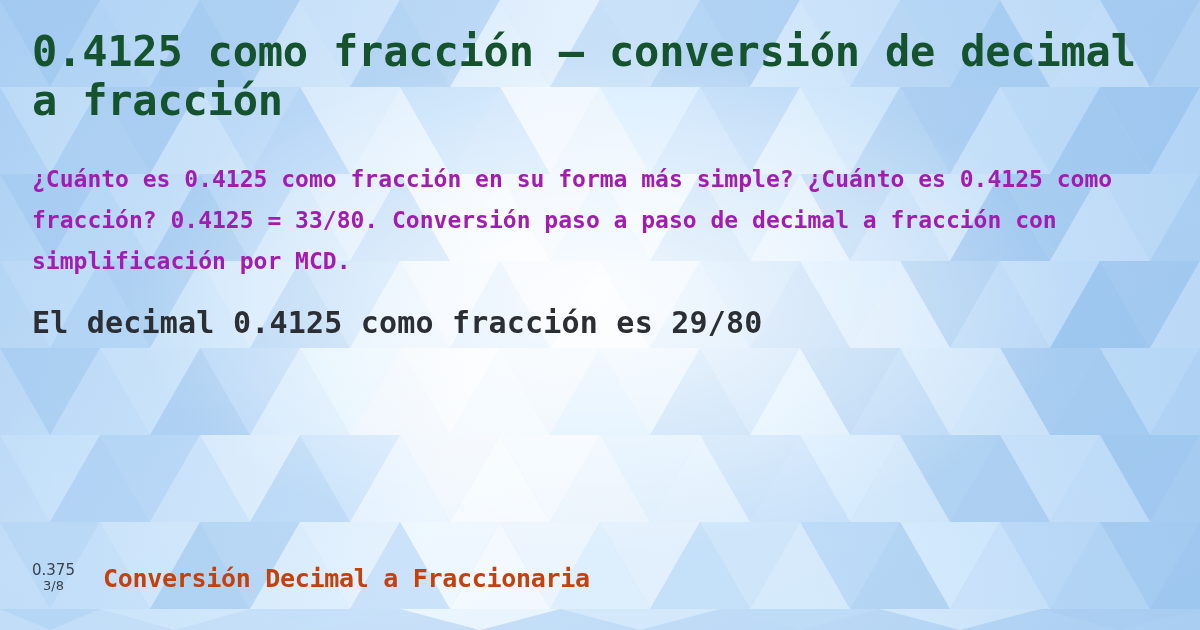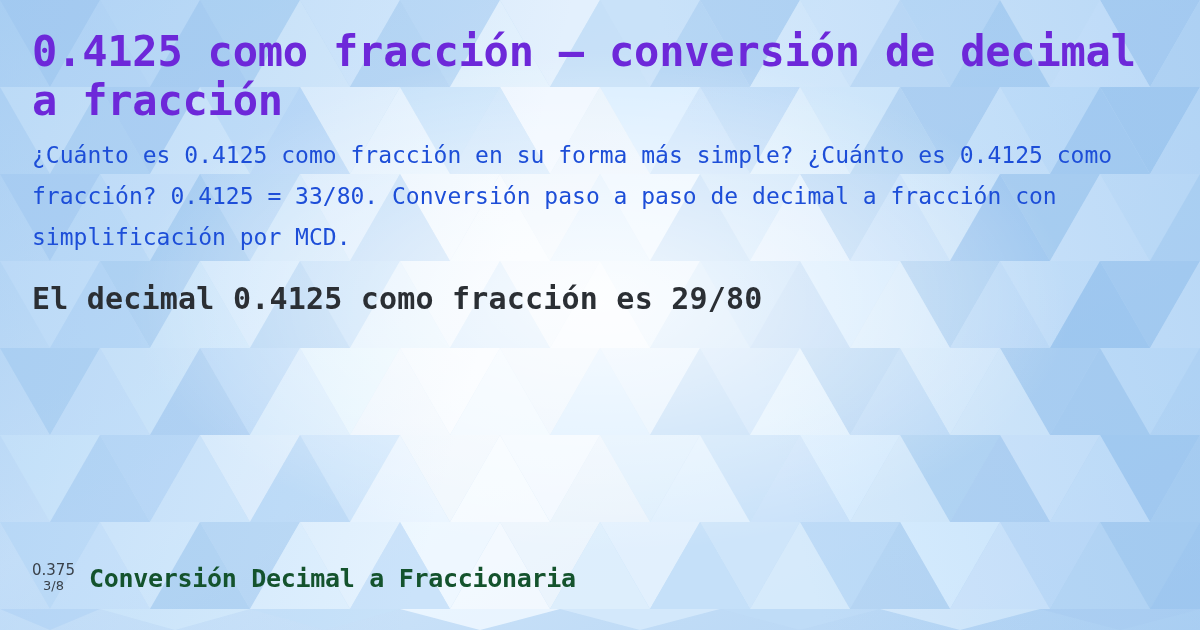--- a/index.html
+++ b/index.html
@@ -36,32 +36,32 @@
   #content {
     position:absolute; inset:0;
     padding:28px 32px 0 32px;
   }
 
   #page-title {
     font-family:"DejaVu Sans Mono", monospace;
     font-size:42px;
     font-weight:700;
     line-height:1.16;
-    color:#6d28d9;
+    color:#14532d;
     letter-spacing:-0.2px;
     max-width:1120px;
   }
 
   #description {
-    margin-top:10px;
+    margin-top:34px;
     font-family:"DejaVu Sans Mono", monospace;
     font-size:23px;
-    font-weight:400;
+    font-weight:700;
     line-height:1.78;
-    color:#1d4ed8;
+    color:#a21caf;
     max-width:1140px;
   }
 
   #answer-line {
     margin-top:23px;
     font-family:"DejaVu Sans Mono", monospace;
     font-size:30px;
     font-weight:700;
     color:#2b2f34;
     letter-spacing:0.2px;
@@ -74,40 +74,40 @@
     bottom:28px;
     height:48px;
     padding:0 32px;
     display:flex;
     align-items:center;
   }
 
   #brand-left {
     display:flex;
     align-items:center;
-    gap:14px;
+    gap:28px;
   }
 
   #fraction-mark {
     display:flex;
     flex-direction:column;
     align-items:center;
     justify-content:center;
     line-height:1.12;
     color:#3a4149;
     font-family:"DejaVu Sans", sans-serif;
   }
   #fraction-mark .decimal { font-size:15px; }
   #fraction-mark .fraction { font-size:13px; }
 
   #site-tagline {
     font-family:"DejaVu Sans Mono", monospace;
     font-size:25px;
     font-weight:700;
-    color:#14532d;
+    color:#c2410c;
     letter-spacing:-0.3px;
   }
 
   #brand-right {
     margin-left:auto;
     display:flex;
     align-items:center;
     gap:4px;
   }
 

